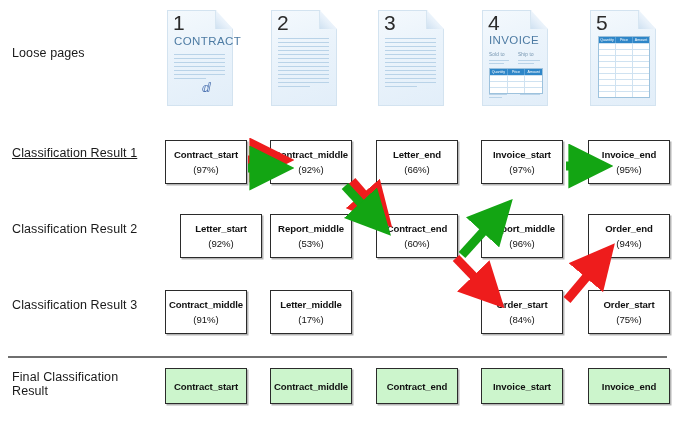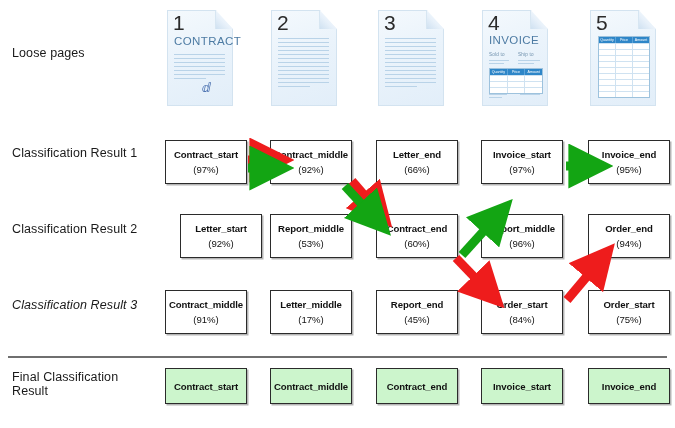--- a/index.html
+++ b/index.html
@@ -59,23 +59,23 @@
 
   svg.arrows{position:absolute;left:0;top:0;width:675px;height:428px;
              pointer-events:none;overflow:visible;}
 </style>
 </head>
 <body>
 
 <div id="canvas">
 
   <div class="row-label" style="left:12px;top:46px;">Loose pages</div>
-  <div class="row-label" style="left:12px;top:146px;">Classification Result 1</div>
+  <div class="row-label" style="left:12px;top:146px;text-decoration:underline;">Classification Result 1</div>
   <div class="row-label" style="left:12px;top:222px;">Classification Result 2</div>
-  <div class="row-label" style="left:12px;top:298px;font-style:italic;">Classification Result 3</div>
+  <div class="row-label" style="left:12px;top:298px;">Classification Result 3</div>
   <div class="row-label" style="left:12px;top:370px;">Final Classification
 Result</div>
 
   <div class="page" style="left:167px;top:10px;">
     <div class="sheet"></div>
     <div class="fold"></div>
     <div class="num">1</div>
     <div class="ttl big">CONTRACT</div>
     <div class="lines" style="top:44px;">
       <i></i>
@@ -270,24 +270,20 @@
   </div>
 
   <div class="cbox" style="left:165px;top:290px;">
     <span class="nm">Contract_middle</span>
     <span class="pc">(91%)</span>
   </div>
   <div class="cbox" style="left:270px;top:290px;align-items:center;">
     <span class="nm">Letter_middle</span>
     <span class="pc">(17%)</span>
   </div>
-  <div class="cbox" style="left:376px;top:290px;">
-    <span class="nm">Report_end</span>
-    <span class="pc">(45%)</span>
-  </div>
   <div class="cbox" style="left:481px;top:290px;">
     <span class="nm">Order_start</span>
     <span class="pc">(84%)</span>
   </div>
   <div class="cbox" style="left:588px;top:290px;">
     <span class="nm">Order_start</span>
     <span class="pc">(75%)</span>
   </div>
 
   <div class="divider" style="top:356px;"></div>

